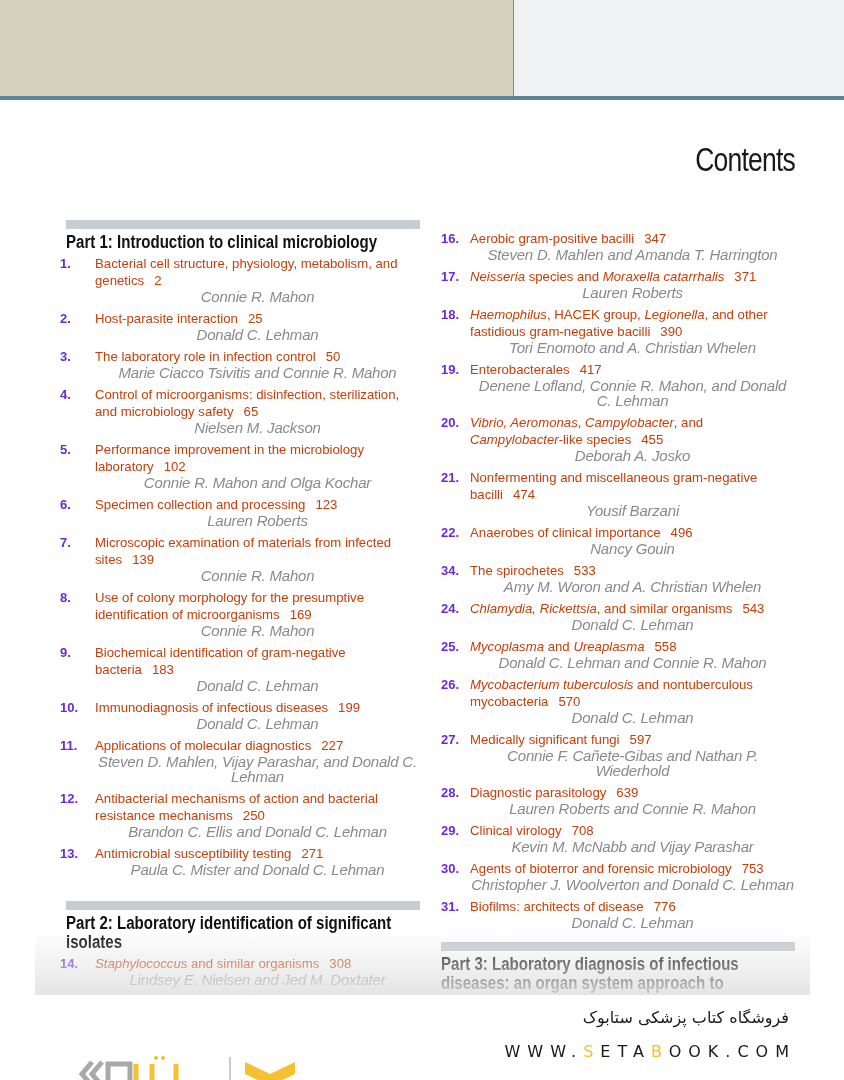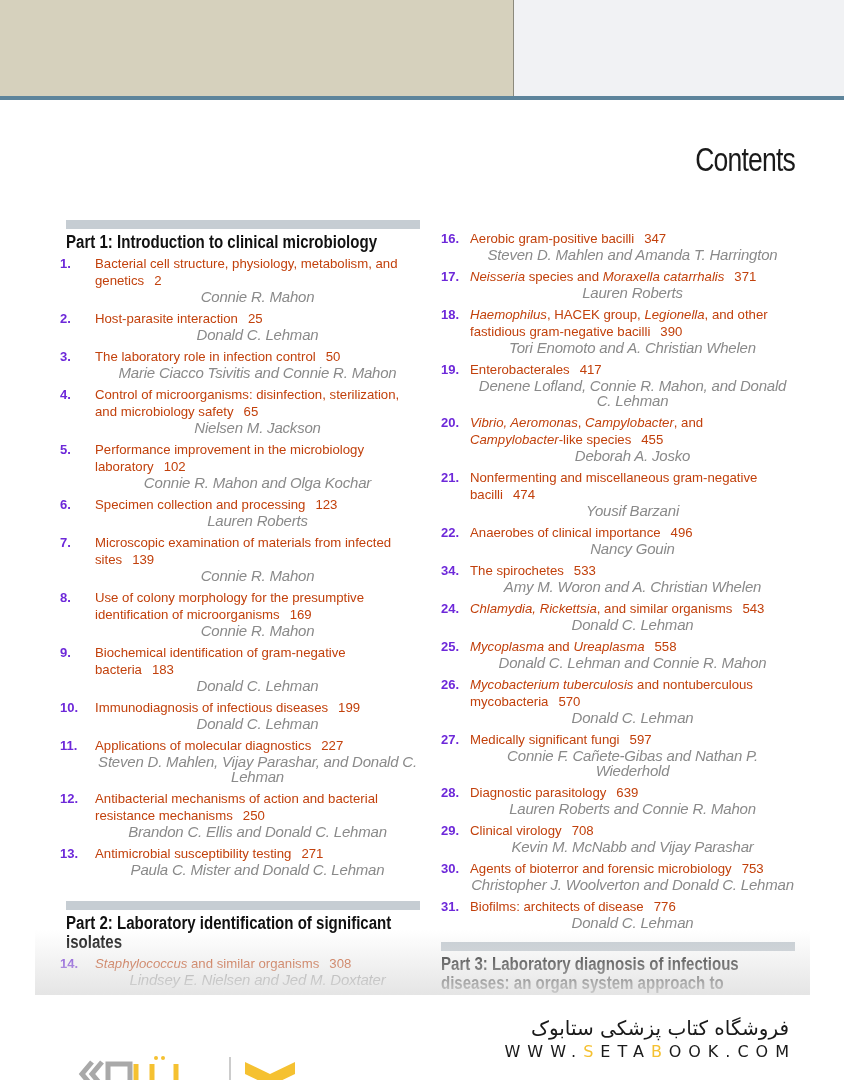--- a/index.html
+++ b/index.html
@@ -30,21 +30,21 @@
   .left-entries .entry { padding-left: 29px; }
   .left-entries .entry-num { left: -6px; width: 22px; }
 
   .part2 { margin-top: 24px; }
   .col-right .part3 { margin-top: 12px; }
 
   .fade-overlay { position: absolute; left: 35px; top: 930px; width: 775px; height: 65px; background: linear-gradient(to bottom, rgba(255,255,255,0) 0%, rgba(226,226,226,0.9) 100%); pointer-events: none; }
   .cutoff { position: absolute; left: 0; top: 995px; width: 844px; height: 85px; background: #ffffff; }
 
   .logo { position: absolute; left: 70px; top: 1052px; width: 270px; height: 65px; }
-  .store-name { position: absolute; right: 55px; top: 1008px; font-family: "DejaVu Sans", sans-serif; font-size: 20px; color: #1a1a1a; direction: rtl; margin-top: 8px; }
+  .store-name { position: absolute; right: 55px; top: 1008px; font-family: "DejaVu Sans", sans-serif; font-size: 16px; color: #1a1a1a; direction: rtl; }
   .store-url { position: absolute; right: 48px; top: 1042px; font-family: "DejaVu Sans", sans-serif; font-size: 16px; letter-spacing: 7px; color: #1a1a1a; }
   .store-url .hl { color: #f5c131; }
 </style>
 </head>
 <body>
 
 <div class="header-left"></div>
 <div class="header-divider"></div>
 <div class="header-right"></div>
 <div class="header-rule"></div>

